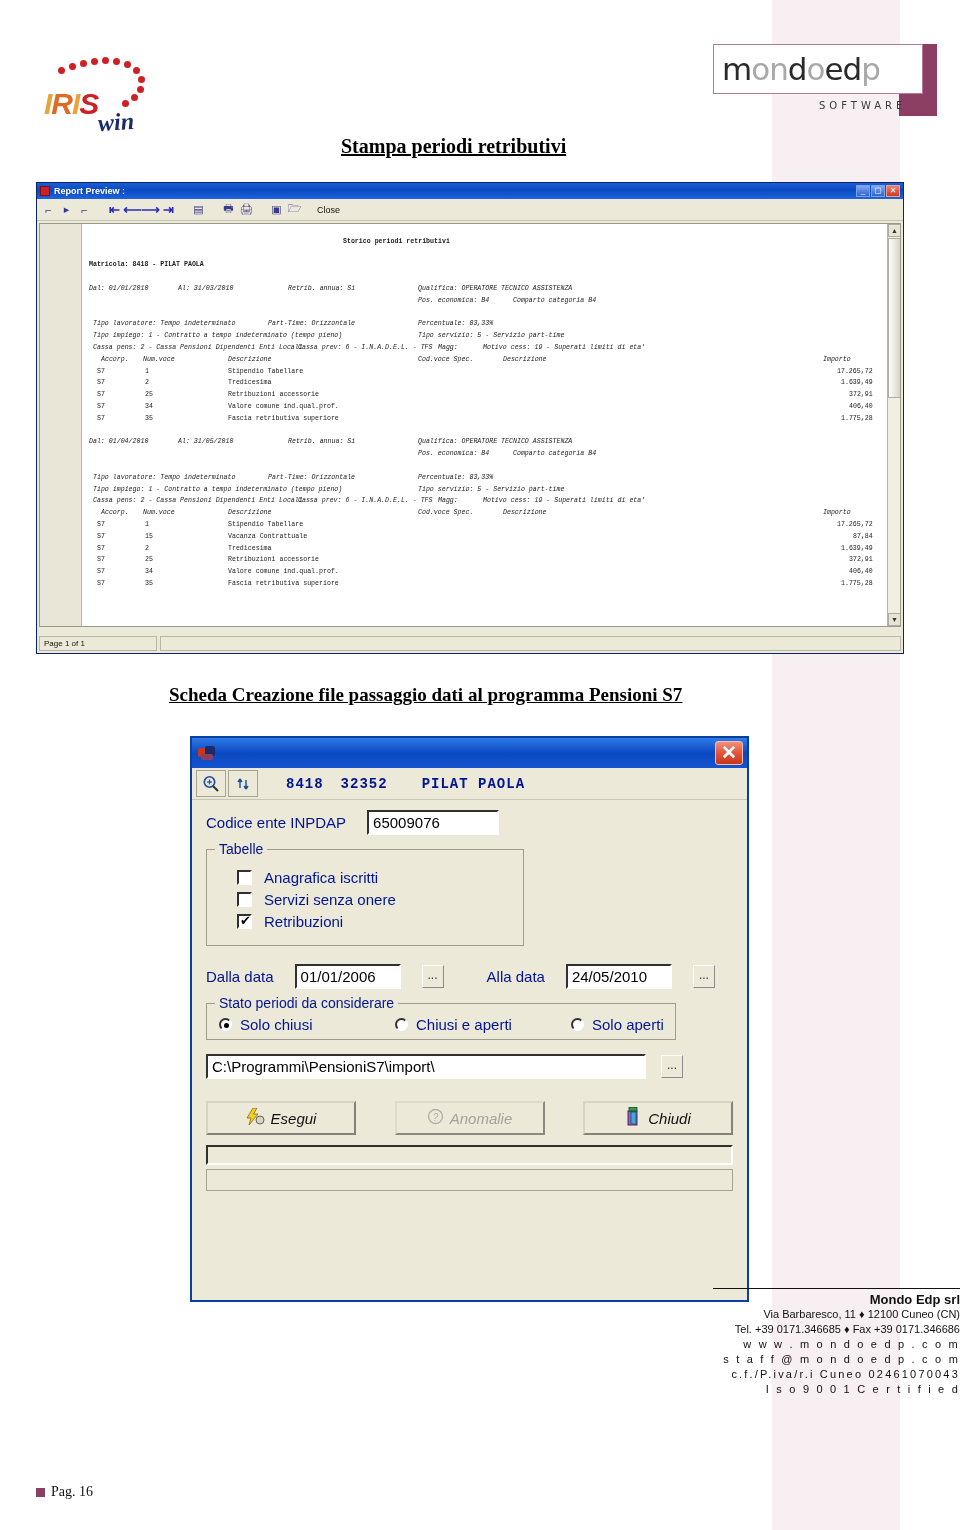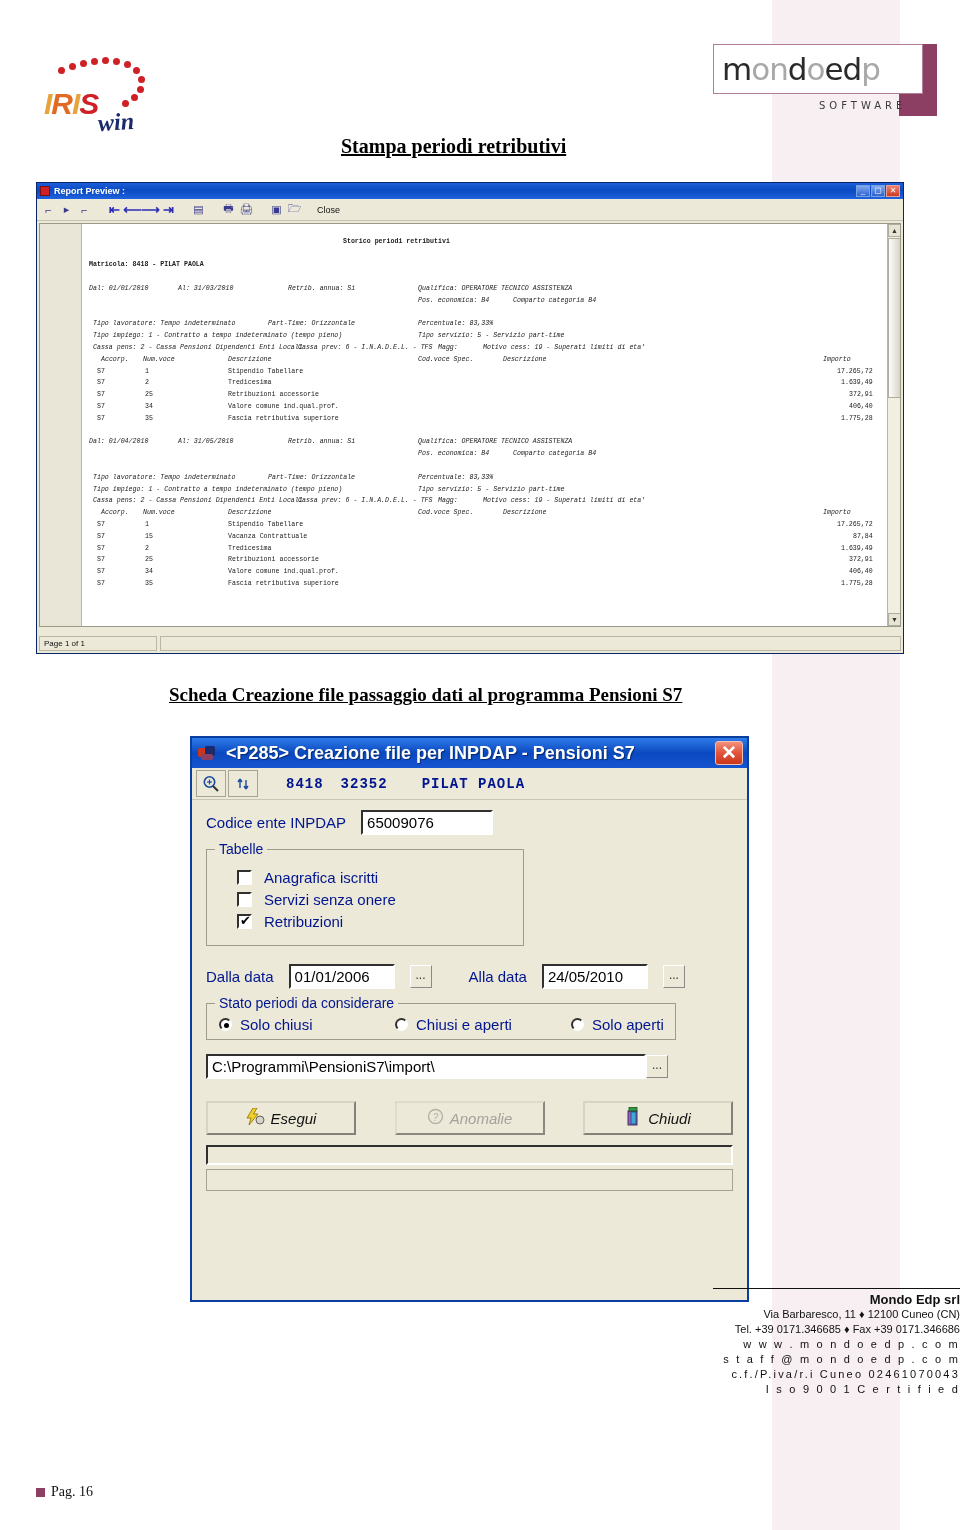--- a/index.html
+++ b/index.html
@@ -199,21 +199,21 @@
   .lbl {
     color:#00158f; font-size:15px; font-family:"Liberation Sans", sans-serif;
   }
   .fld {
     border:2px inset #9a9a9a; border-top-color:#848484; border-left-color:#848484;
     border-right-color:#fff; border-bottom-color:#fff;
     background:#fff; color:#000; font-size:15px;
     font-family:"Liberation Sans", sans-serif;
     padding:2px 4px; display:inline-block;
   }
-  .row { display:flex; align-items:center; gap:15px; }
+  .row { display:flex; align-items:center; gap:21px; }
 
   .grp {
     border:1px solid #9f9c8d; position:relative; margin-top:14px; padding:14px 10px 10px 12px;
   }
   .grp > legend, .grp-title {
     position:absolute; top:-9px; left:8px; background:#ece9d8; padding:0 4px;
     color:#00158f; font-size:14px;
   }
   .cbrow { display:flex; align-items:center; gap:12px; margin:5px 0 5px 18px; }
   .cbox {
@@ -364,21 +364,20 @@
 <div class="heading" id="h-scheda">Scheda Creazione file passaggio dati al programma Pensioni S7</div>
 
 <div class="dlg">
 
   <div class="dlg-title">
     <div class="dlg-icon">
       <i style="left:2px;top:4px;width:9px;height:9px;background:#c8361b;"></i>
       <i style="left:9px;top:2px;width:10px;height:10px;background:#1b2a6b;"></i>
       <i style="left:5px;top:10px;width:12px;height:6px;background:#8d3f63;"></i>
     </div>
-    <div class="dlg-title-text">&lt;P285&gt; Creazione file per INPDAP - Pensioni S7</div>
     <div class="dlg-close">✕</div>
   </div>
 
   <div class="dlg-subbar">
     <div class="sb-ico">
       <svg width="18" height="18" viewBox="0 0 18 18" aria-hidden="true">
         <circle cx="7.5" cy="7" r="5.2" fill="none" stroke="#1b4aa0" stroke-width="1.6"></circle>
         <line x1="5" y1="7" x2="10" y2="7" stroke="#1b4aa0" stroke-width="1.2"></line>
         <line x1="7.5" y1="4.5" x2="7.5" y2="9.5" stroke="#1b4aa0" stroke-width="1.2"></line>
         <line x1="11" y1="11" x2="16" y2="16" stroke="#333" stroke-width="2"></line>
@@ -439,21 +438,21 @@
           <div class="lbl">Chiusi e aperti</div>
         </div>
         <div class="row" style="gap:8px;">
           <div class="radio"></div>
           <div class="lbl">Solo aperti</div>
         </div>
       </div>
     </div>
 
     <div style="margin-top:14px;">
-      <div class="row" style="gap:0;margin-top:3px;">
+      <div class="row" style="gap:15px;margin-top:3px;">
         <div class="fld" style="width:440px;">C:\Programmi\PensioniS7\import\</div>
         <div class="ellipsis-btn">...</div>
       </div>
     </div>
 
     <div class="btnbar">
       <div class="btn">
         <span>
           <svg width="19" height="17" viewBox="0 0 19 17" aria-hidden="true">
             <polygon points="7,0 1,10 5,10 3,17 12,6 7.5,6 11,0" fill="#f2d024" stroke="#8a6a00" stroke-width="0.8"></polygon>

